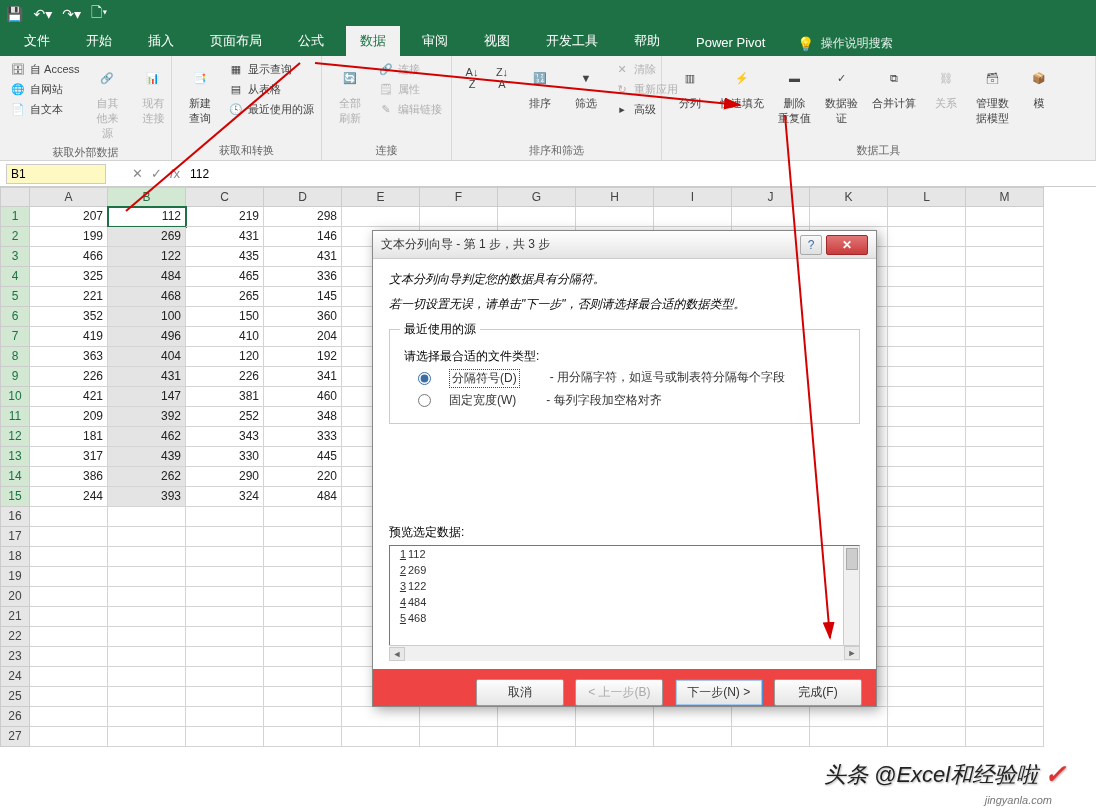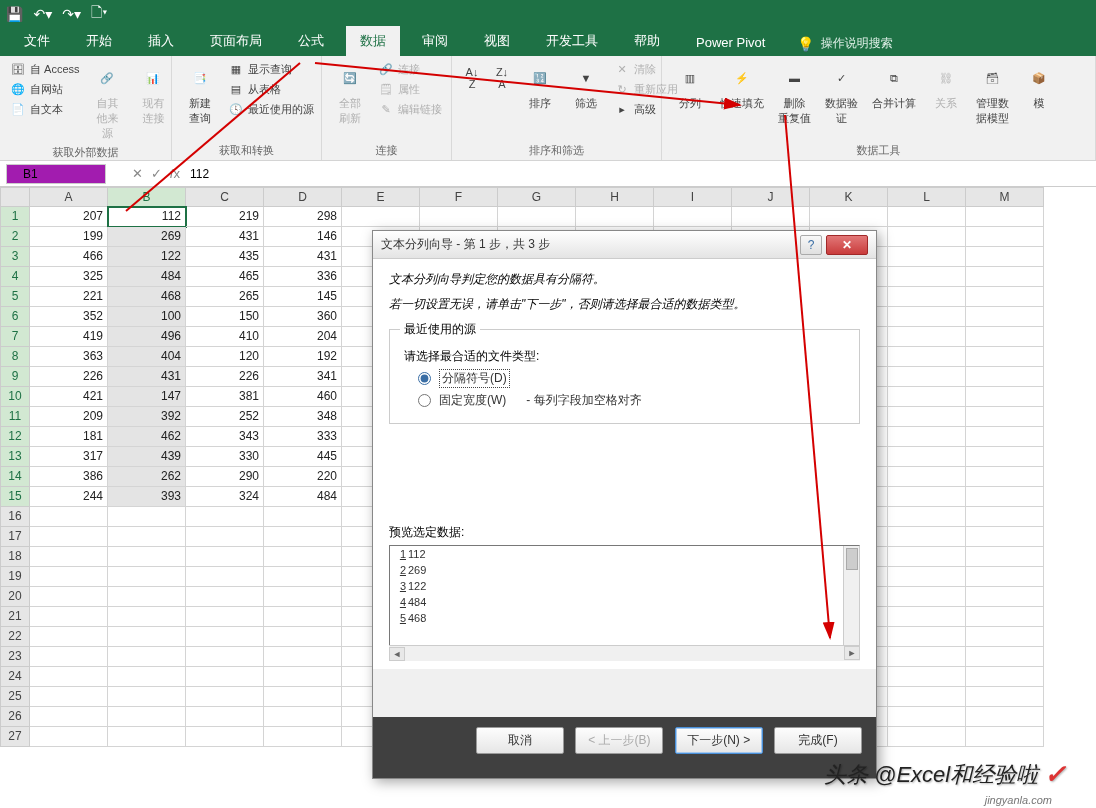--- a/index.html
+++ b/index.html
@@ -16,21 +16,21 @@
 .ribbon-group-label { font-size:11px; color:#666; margin-top:2px; }
 .ribbon-btns { display:flex; gap:6px; align-items:flex-start; }
 .big-btn { display:flex; flex-direction:column; align-items:center; gap:2px; padding:2px 4px; cursor:pointer; color:#444; min-width:40px;}
 .big-btn.disabled { color:#b0b0b0; }
 .big-btn .icon { width:32px; height:32px; display:flex; align-items:center; justify-content:center; }
 .small-btn-col { display:flex; flex-direction:column; gap:2px; text-align:left;}
 .small-btn { font-size:11px; color:#444; padding:1px 2px; white-space:nowrap; cursor:pointer; display:flex; align-items:center; gap:4px;}
 .small-btn.disabled { color:#b0b0b0;}
 .small-btn .si { width:16px; height:16px; display:inline-flex; align-items:center; justify-content:center;}
 .name-box-bar { height:26px; border-bottom:1px solid #ccc; display:flex; align-items:center; background:#fff; }
-.name-box { width:100px; border:1px solid #ccc; margin:2px 6px; padding:2px 16px; font-size:12px; background:#a21caf;}
+.name-box { width:100px; border:1px solid #ccc; margin:2px 6px; padding:2px 4px; font-size:12px; background:#fef9c3;}
 .fx-area { display:flex; align-items:center; gap:8px; margin-left:20px;}
 .fx-btn { color:#888; font-size:13px; cursor:pointer;}
 .formula-input { border:none; font-size:12px; padding:2px; width:200px; outline:none;}
 .sheet-area { position:relative; display:flex; }
 .col-hdr-row { height:20px; display:flex; background:#e6e6e6;}
 .corner { width:30px; height:20px; border:1px solid #ccc; background:#e6e6e6;}
 .col-hdr { width:78px; height:20px; border:1px solid #ccc; border-left:none; text-align:center; font-size:12px; color:#444; line-height:19px; background:#e6e6e6;}
 .col-hdr.sel { background:#d2e8d2; color:#1e7145;}
 .row-hdr { width:30px; height:20px; border:1px solid #ccc; border-top:none; text-align:center; font-size:12px; color:#444; line-height:19px; background:#e6e6e6;}
 .row-hdr.sel { background:#d2e8d2; color:#1e7145;}
@@ -40,35 +40,35 @@
 .cell.active { outline:2px solid #1e7145; outline-offset:-1px; background:#fff !important;}
 .dialog { position:absolute; left:372px; top:230px; width:505px; background:#f0f0f0; border:1px solid #888; box-shadow:3px 3px 12px rgba(0,0,0,0.35); font-size:12px; z-index:10;}
 .dlg-title { height:28px; background:linear-gradient(#fff,#e4e4e4); border-bottom:1px solid #ccc; display:flex; align-items:center; padding:0 8px; position:relative;}
 .dlg-title-txt { flex:1; color:#333; font-size:12px;}
 .dlg-q { width:22px; height:20px; border:1px solid #aaa; background:linear-gradient(#f8f8f8,#e0e0e0); text-align:center; line-height:18px; margin-right:4px; color:#3a6ea5; border-radius:2px;}
 .dlg-x { width:42px; height:20px; background:linear-gradient(#e27777,#c93c3c); border:1px solid #a02828; color:#fff; text-align:center; font-weight:bold; line-height:18px; border-radius:2px;}
 .dlg-body { padding:12px 16px 8px 16px; background:#fff;}
 .dlg-body p { margin-bottom:8px; color:#000000;font-style:italic;}
 fieldset { border:1px solid #ccc; padding:8px 10px 10px 10px; margin-top:6px;}
 legend { font-size:12px; padding:0 4px;}
-.radio-row { margin:4px 0 4px 18px; display:flex; gap:8px;}
+.radio-row { margin:4px 0 4px 18px; display:flex; gap:18px;}
 .radio-row input { accent-color:#3a6ea5;}
 .radio-row label { color:#333;}
 .radio-row .hint { color:#333; margin-left:12px;}
 .preview-label { margin-top:100px; margin-bottom:4px;}
 .preview-box { border:1px inset #ccc; background:#fff; height:102px; position:relative; font-family:"Courier New",monospace; font-size:11px; padding:2px 0 0 2px; overflow:hidden;}
 .preview-row { display:flex; height:16px;}
 .preview-ln { width:14px; text-align:right; text-decoration:underline; color:#333; margin-right:2px;}
 .preview-val { color:#333; }
 .scroll-placeholder { position:absolute; right:0; top:0; width:16px; height:100%; background:#f0f0f0; border-left:1px solid #ccc;}
 .scroll-placeholder .thumb{ width:12px; height:22px; margin:2px auto; background:#cdcdcd; border:1px solid #aaa;}
 .hscroll { height:16px; background:#f0f0f0; border-top:1px solid #ccc; position:relative; margin-top:-2px;}
 .hscroll .arr { width:16px; height:14px; border:1px solid #ccc; background:#e8e8e8; display:inline-flex; align-items:center; justify-content:center; color:#666; font-size:9px;}
 .hscroll .arr.r { float:right;}
-.dlg-buttons { padding:10px 14px 24px 0; text-align:right; background:#404040;margin-top:48px;}
+.dlg-buttons { padding:10px 14px 0 0; text-align:right; background:#ef4444;}
 .dlg-btn { display:inline-block; min-width:88px; padding:4px 10px; margin-left:8px; background:linear-gradient(#fdfdfd,#e6e6e6); border:1px solid #9a9a9a; border-radius:2px; font-size:12px; color:#333; text-align:center; cursor:pointer;}
 .dlg-btn.default { border:1px solid #4a90d9; box-shadow:0 0 0 1px #a4c8ee inset;}
 .dlg-btn.disabled { color:#aaa; cursor:default;}
 .watermark { position:absolute; right:30px; bottom:18px; font-size:22px; font-family:"Microsoft YaHei"; color:#222; font-style:italic; text-shadow:1px 1px 2px rgba(0,0,0,0.3); z-index:20; display:flex; align-items:center; gap:6px;}
 .watermark .check { color:#d33; font-weight:bold; font-size:26px;}
 .sub-watermark { position:absolute; right:44px; bottom:2px; font-size:11px; color:#777; font-style:italic; z-index:20;}
 svg.arrow { position:absolute; z-index:15; pointer-events:none;}
 .tell-me-box { display:flex; align-items:center; gap:6px; color:#e0f0e8; font-size:12px; padding:4px 10px;}
 .tell-me-box .bulb { color:#ffd966; font-size:14px;}
 </style>
@@ -723,20 +723,21 @@
   </div>
   <div class="dlg-body">
     <p>文本分列向导判定您的数据具有分隔符。</p>
     <p>若一切设置无误，请单击"下一步"，否则请选择最合适的数据类型。</p>
     <fieldset>
       <legend>最近使用的源</legend>
       <div style="margin:2px 0 4px 4px">请选择最合适的文件类型:</div>
       <div class="radio-row">
         <input type="radio" checked="" style="">
         <label style="border:1px dotted #444;padding:0 2px">分隔符号(D)</label>
+        <span class="hint">- 用分隔字符，如逗号或制表符分隔每个字段</span>
       </div>
       <div class="radio-row">
         <input type="radio" style="">
         <label>固定宽度(W)</label>
         <span class="hint">- 每列字段加空格对齐</span>
       </div>
     </fieldset>
     <div class="preview-label">预览选定数据:</div>
     <div class="preview-box">
       <div id="preview-rows">

